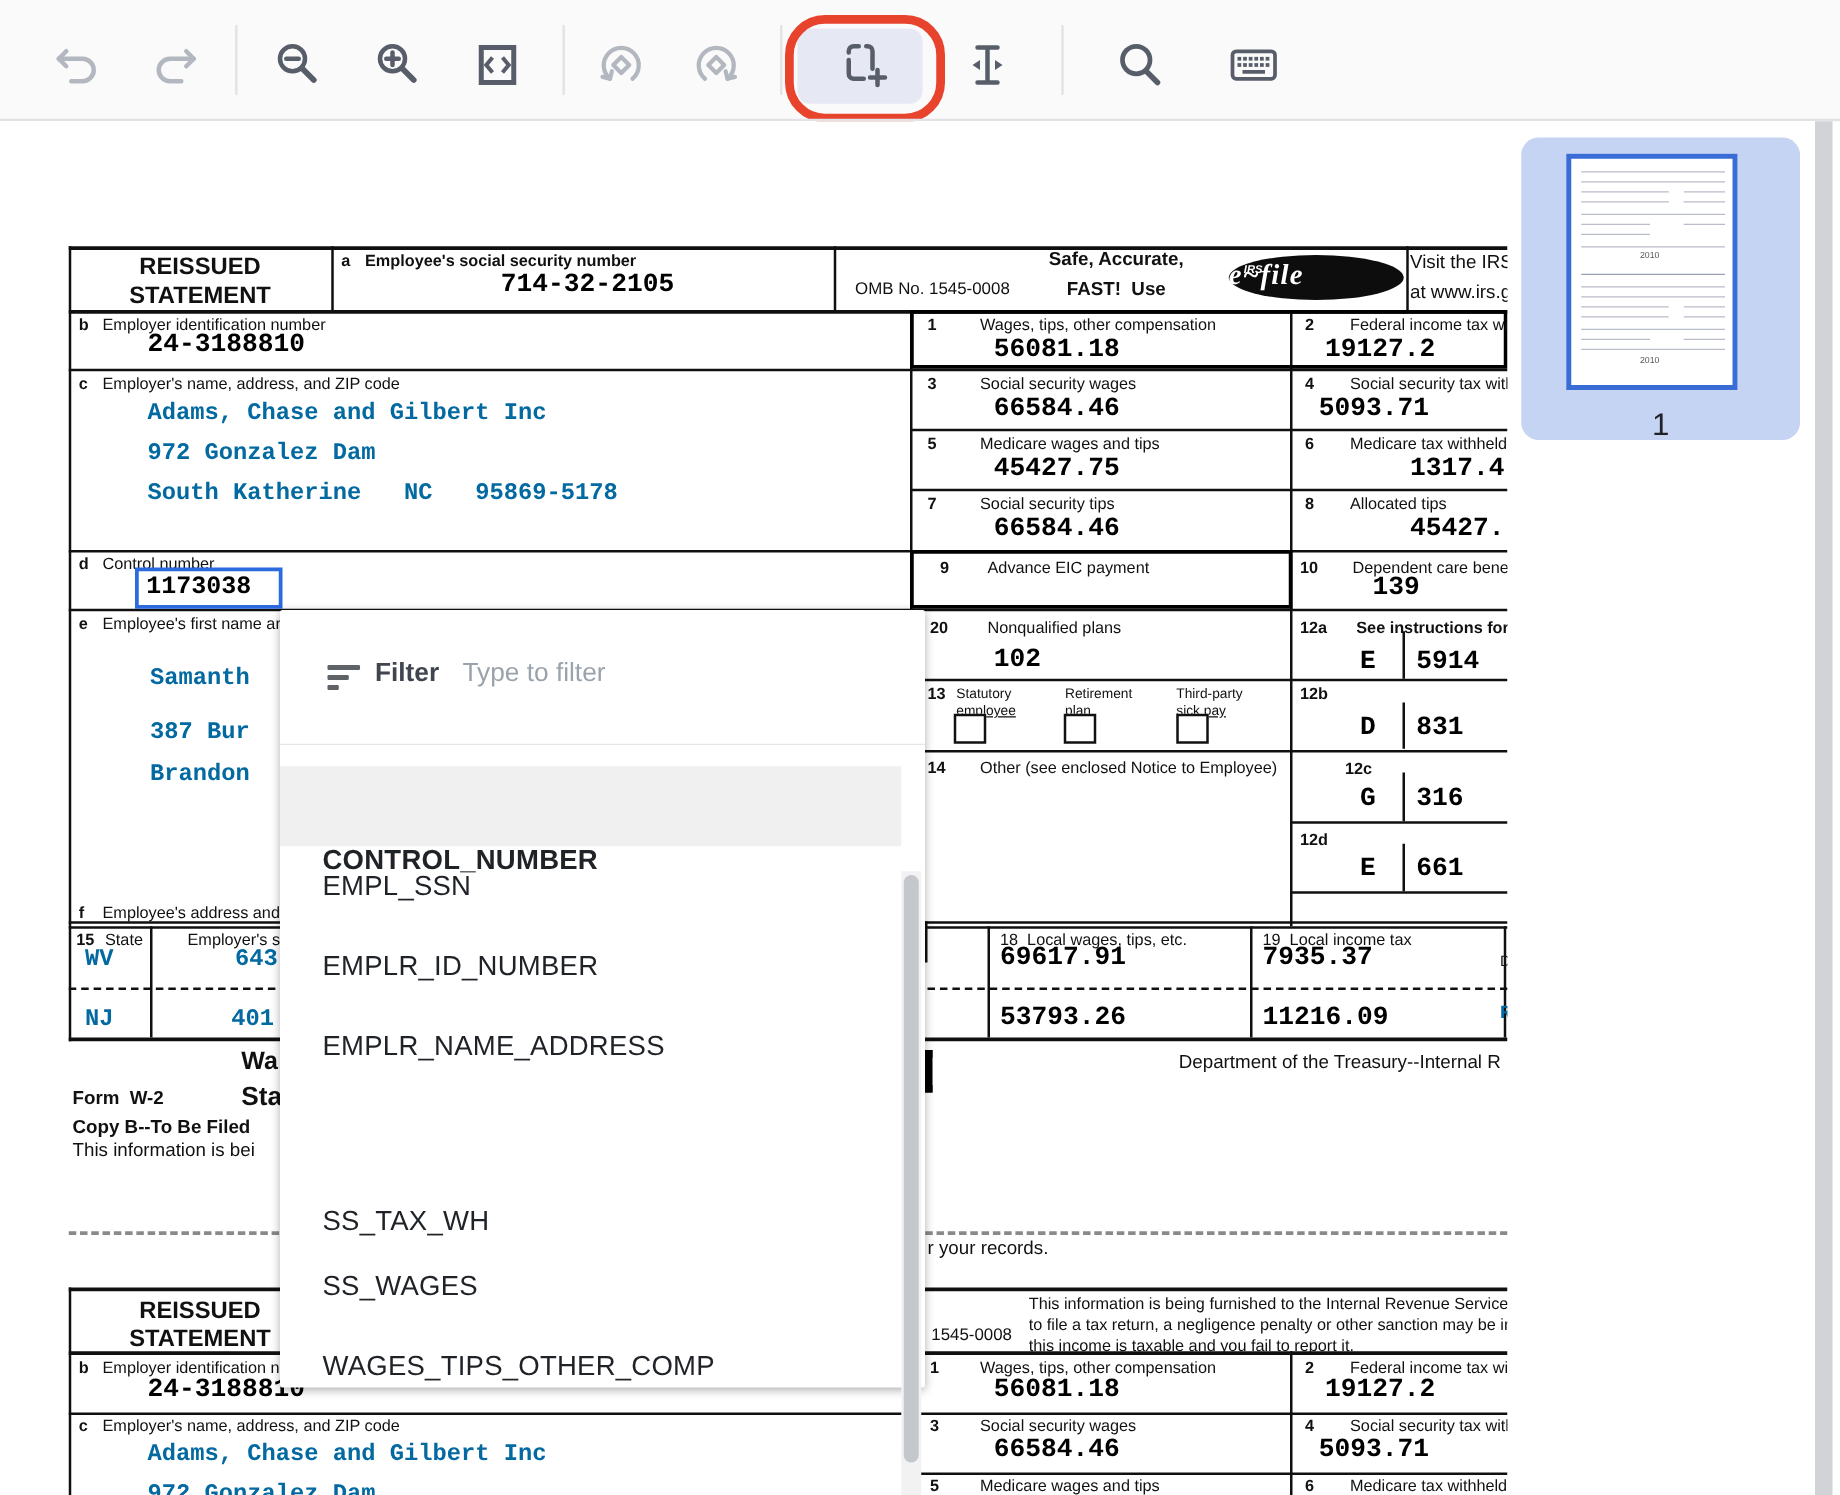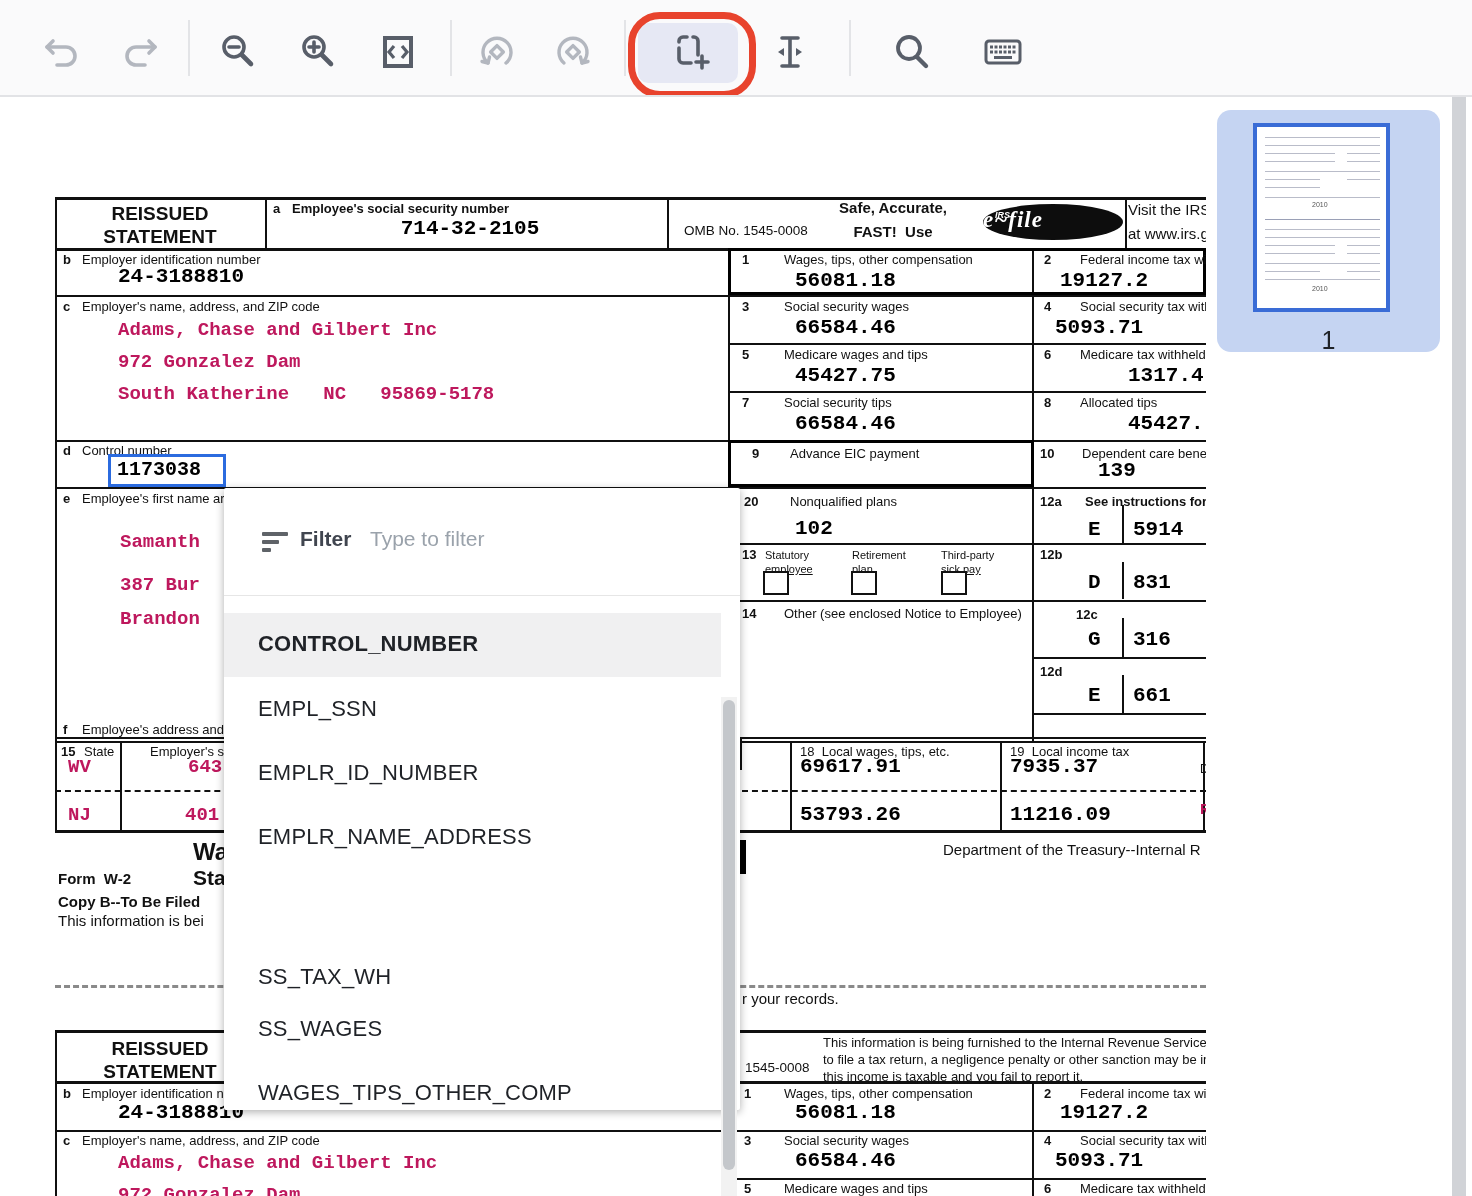--- a/index.html
+++ b/index.html
@@ -14,42 +14,42 @@
   .red-ring{position:absolute;left:628px;top:12px;width:128px;height:86px;border:7px solid #e8432d;border-radius:32px;box-sizing:border-box;}
   
   .page{position:absolute;left:0;top:97px;width:1452px;height:1099px;background:#fff;}
   .doc{position:absolute;left:0;top:0;width:1206px;height:1099px;overflow:hidden;}
   .hl,.vl{position:absolute;background:#101010;}
   .lb{position:absolute;font-size:13px;color:#111;white-space:pre;}
   .lbb{position:absolute;font-size:13px;font-weight:700;color:#111;white-space:pre;}
   .no{position:absolute;font-size:13px;font-weight:700;color:#111;white-space:pre;}
   .s{position:absolute;font-size:11px;color:#111;white-space:pre;}
   .vv{position:absolute;font:700 21px "Liberation Mono","DejaVu Sans Mono",monospace;color:#000;white-space:pre;}
-  .vm{position:absolute;font:700 19px "Liberation Mono","DejaVu Sans Mono",monospace;color:#be185d;white-space:pre;}
+  .vm{position:absolute;font:700 19px "Liberation Mono","DejaVu Sans Mono",monospace;color:#0369a1;white-space:pre;}
   .big{position:absolute;font-size:19px;font-weight:700;color:#111;white-space:pre;}
   .cb{position:absolute;width:26px;height:24px;border:2px solid #111;box-sizing:border-box;background:#fff;}
   .dash-b{position:absolute;border-top:2px dashed #111;height:0;}
   .dash-g{position:absolute;border-top:3px dashed #8a8a8a;height:0;}
   .bold-rect{position:absolute;border:3px solid #000;box-sizing:border-box;}
   .blue-box{position:absolute;border:3px solid #2b6bdf;box-sizing:border-box;background:transparent;}
   .bracket{position:absolute;width:15px;height:34px;border-top:6px solid #000;border-right:6px solid #000;border-bottom:6px solid #000;box-sizing:border-box;}
   
   .efile{position:absolute;left:983px;top:107px;width:140px;height:36px;background:#0d0d0d;border-radius:50%;}
   .efile .etext{position:absolute;left:0;top:3px;width:140px;text-align:left;color:#fff;
     font:italic 700 23px "Liberation Serif",serif;letter-spacing:1px;}
   .efile .irs{position:absolute;left:12px;top:6px;color:#fff;font:italic 700 9px "Liberation Sans",sans-serif;}
   
   .dropdown{position:absolute;left:224px;top:391px;width:516px;height:622px;background:#fff;
     box-shadow:0 2px 8px rgba(0,0,0,.32);z-index:10;border-radius:2px;}
   .dd-filter-label{position:absolute;left:76px;top:39px;font-size:21px;font-weight:700;color:#40454f;}
   .dd-filter-ph{position:absolute;left:146px;top:39px;font-size:21px;color:#9aa2ab;}
   .dd-divider{position:absolute;left:0;top:107px;width:516px;height:1px;background:#e6e6e6;}
   .dd-sel-bg{position:absolute;left:0;top:125px;width:497px;height:64px;background:#f0f0f1;}
   .dd-item{position:absolute;left:34px;font-size:22px;color:#1f2227;letter-spacing:.2px;white-space:pre;}
-  .dd-item.sel{font-weight:700;}
+  .dd-item.sel{font-weight:700;margin-top:44px;}
   .dd-track{position:absolute;left:497px;top:209px;width:16px;height:510px;background:#f2f2f2;}
   .dd-thumb{position:absolute;left:499px;top:212px;width:12px;height:470px;background:#c4c7cb;border-radius:6px;}
   .fbar{position:absolute;background:#5f6368;height:4px;border-radius:1px;}
   
   .thumb-card{position:absolute;left:1217px;top:13px;width:223px;height:242px;background:#c5d4f2;border-radius:14px;}
   .thumb-img{position:absolute;left:36px;top:13px;width:137px;height:189px;background:#fff;border:4px solid #3a6cd6;box-sizing:border-box;overflow:hidden;}
   .thumb-num{position:absolute;left:0;top:216px;width:223px;text-align:center;font-size:25px;color:#1f2227;}
   .tl{position:absolute;background:#b9bcc9;height:1px;}
   .thumb-year{position:absolute;font-size:7px;color:#555;}
   .main-scroll{position:absolute;left:1452px;top:97px;width:14px;height:1099px;background:#d1d3d7;}
@@ -294,21 +294,21 @@
   <div class="lb" style="left:800px;top:647px">18  Local wages, tips, etc.</div>
   <div class="lb" style="left:1010px;top:647px">19  Local income tax</div>
 
   <div class="vv" style="left:800px;top:658px">69617.91</div>
   <div class="vv" style="left:1010px;top:658px">7935.37</div>
   <div class="vv" style="left:800px;top:706px">53793.26</div>
   <div class="vv" style="left:1010px;top:706px">11216.09</div>
   <div class="lb" style="left:1200px;top:665px;font-size:12px">D</div>
   <div class="vm" style="left:1200px;top:705px;font-size:15px">R</div>
 
-  <div class="big" style="left:193px;top:741px;font-size:24px">Wa</div>
+  <div class="big" style="left:193px;top:741px;font-size:20px">Wa</div>
   <div class="big" style="left:193px;top:769px;font-size:21px">Sta</div>
   <div class="lbb" style="left:58px;top:773px;font-size:15px">Form  W-2</div>
   <div class="lbb" style="left:58px;top:796px;font-size:15px">Copy B--To Be Filed</div>
   <div class="lb" style="left:58px;top:815px;font-size:15px">This information is bei</div>
   <div class="bracket" style="left:731px;top:743px"></div>
   <div class="lb" style="left:943px;top:744px;font-size:15px">Department of the Treasury--Internal R</div>
   <div class="dash-g" style="left:55px;top:888px;width:1151px"></div>
   <div class="lb" style="left:742px;top:893px;font-size:15px">r your records.</div>
 
   <div class="hl" style="left:55px;top:933px;width:1151px;height:3px"></div>

